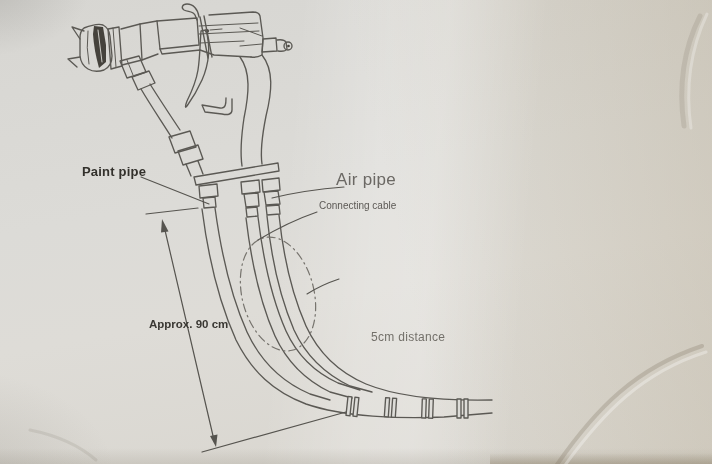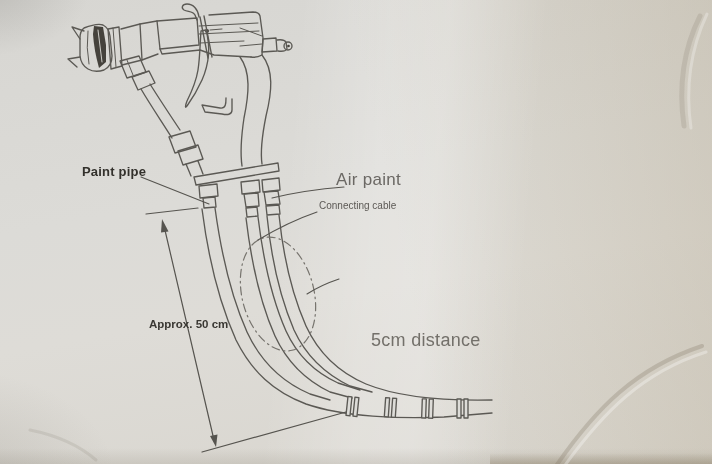--- a/index.html
+++ b/index.html
@@ -23,21 +23,21 @@
     position:absolute;left:490px;bottom:0;width:222px;height:11px;
     background:linear-gradient(to top, rgba(146,134,112,0.45), transparent);
   }
   .content{position:absolute;inset:0;filter:blur(0.3px);}
   svg.art{position:absolute;left:0;top:0;}
   .lbl{position:absolute;white-space:nowrap;}
   .lbl-paint{left:82px;top:164px;font-size:13px;font-weight:600;color:#33312c;letter-spacing:.2px;}
   .lbl-air{left:336px;top:170px;font-size:17px;font-weight:400;color:#6b6864;letter-spacing:.3px;}
   .lbl-cable{left:319px;top:200px;font-size:10px;font-weight:400;color:#5c5955;}
   .lbl-caution{left:339px;top:242px;font-size:13.5px;font-weight:600;color:#2f2d29;line-height:18.5px;letter-spacing:-0.1px;}
-  .lbl-5cm{left:371px;top:330px;font-size:18px;font-weight:400;color:#73706a;letter-spacing:.3px;}
+  .lbl-5cm{left:371px;top:330px;font-size:12px;font-weight:400;color:#73706a;letter-spacing:.3px;}
   .lbl-70cm{left:149px;top:318px;font-size:11.5px;font-weight:600;color:#3a3833;}
 </style>
 </head>
 <body>
 
 <div class="screen">
   <div class="paper"></div>
   <div class="bottom-edge"></div>
 
   <div class="content">
@@ -176,23 +176,23 @@
 
     <g stroke="#56544f" stroke-width="1.1">
       <path d="M 141,177 L 209,204"></path>
       <path d="M 344,187 Q 305,190 272,198"></path>
       <path d="M 317,212 Q 288,222 258,240"></path>
       <path d="M 339,279 Q 321,285 307,294"></path>
     </g>
   </svg>
 
   <div class="lbl lbl-paint">Paint pipe</div>
-  <div class="lbl lbl-air">Air paint</div>
+  <div class="lbl lbl-air">Air pipe</div>
   <div class="lbl lbl-cable">Connecting cable</div>
 
   <div class="lbl lbl-caution">
   </div>
 
   <div class="lbl lbl-5cm">5cm distance</div>
-  <div class="lbl lbl-70cm">Approx. 50 cm</div>
+  <div class="lbl lbl-70cm">Approx. 90 cm</div>
 
   </div>
 </div>
 
 </body></html>

